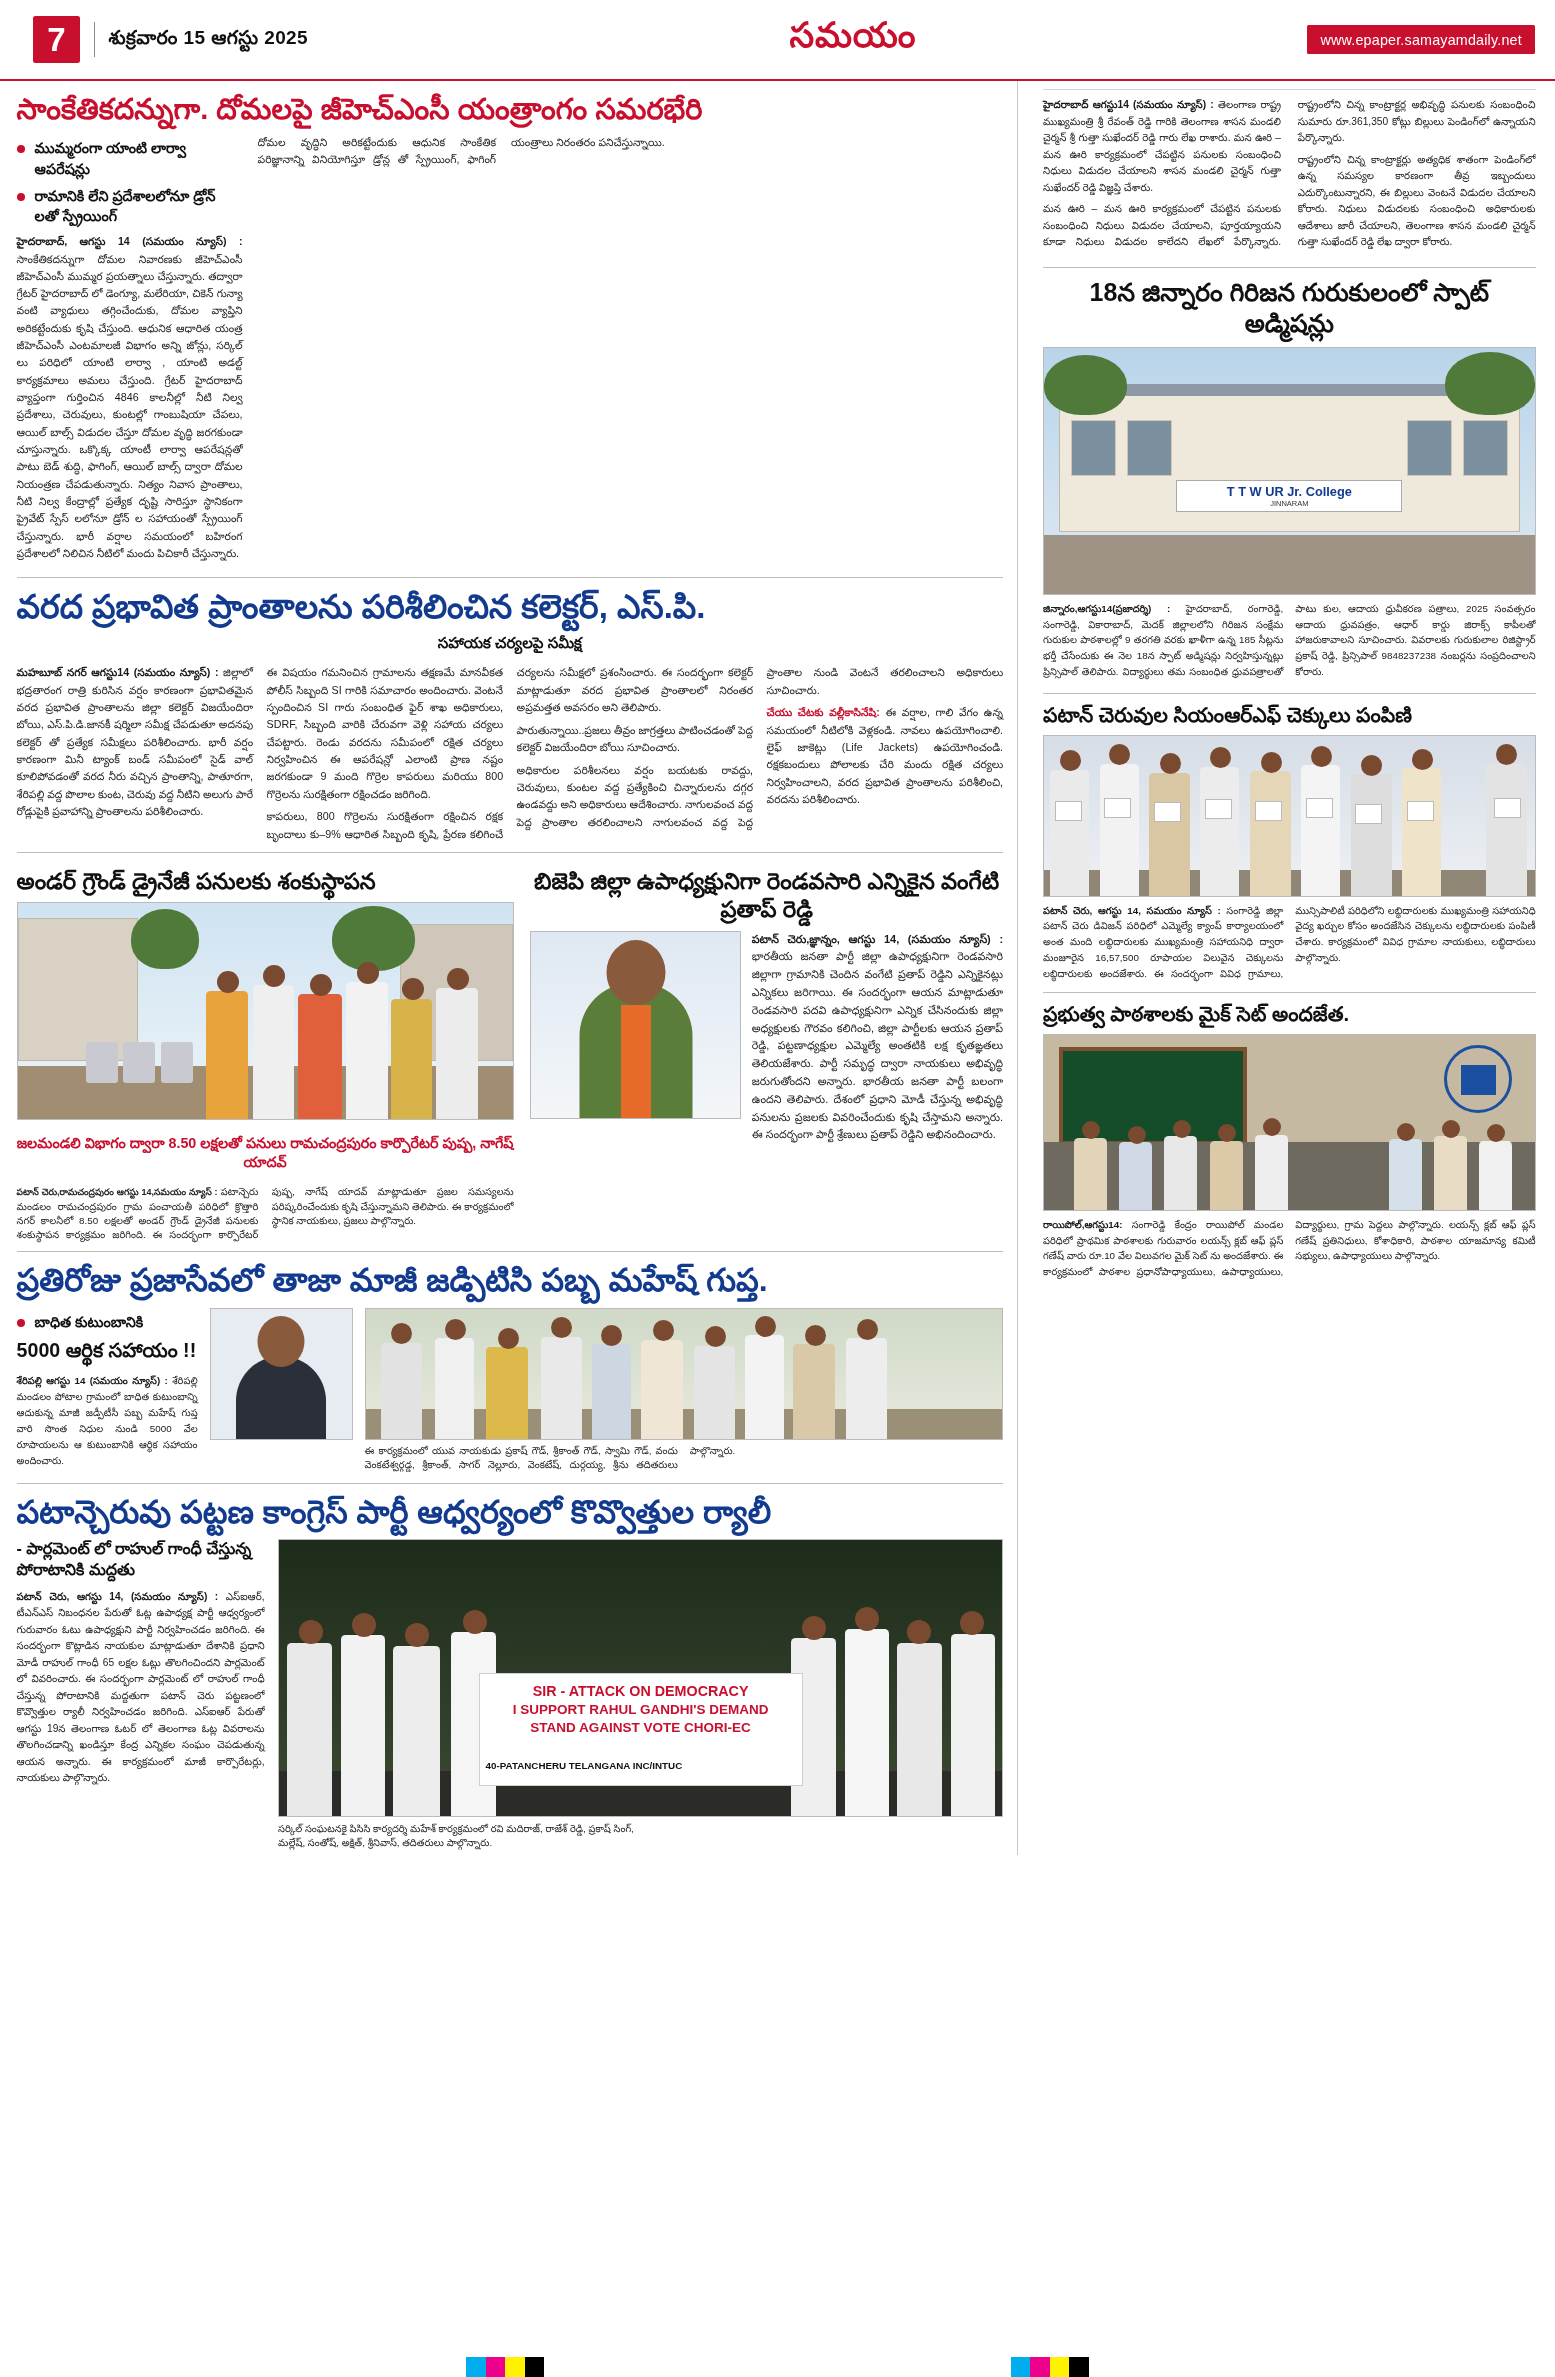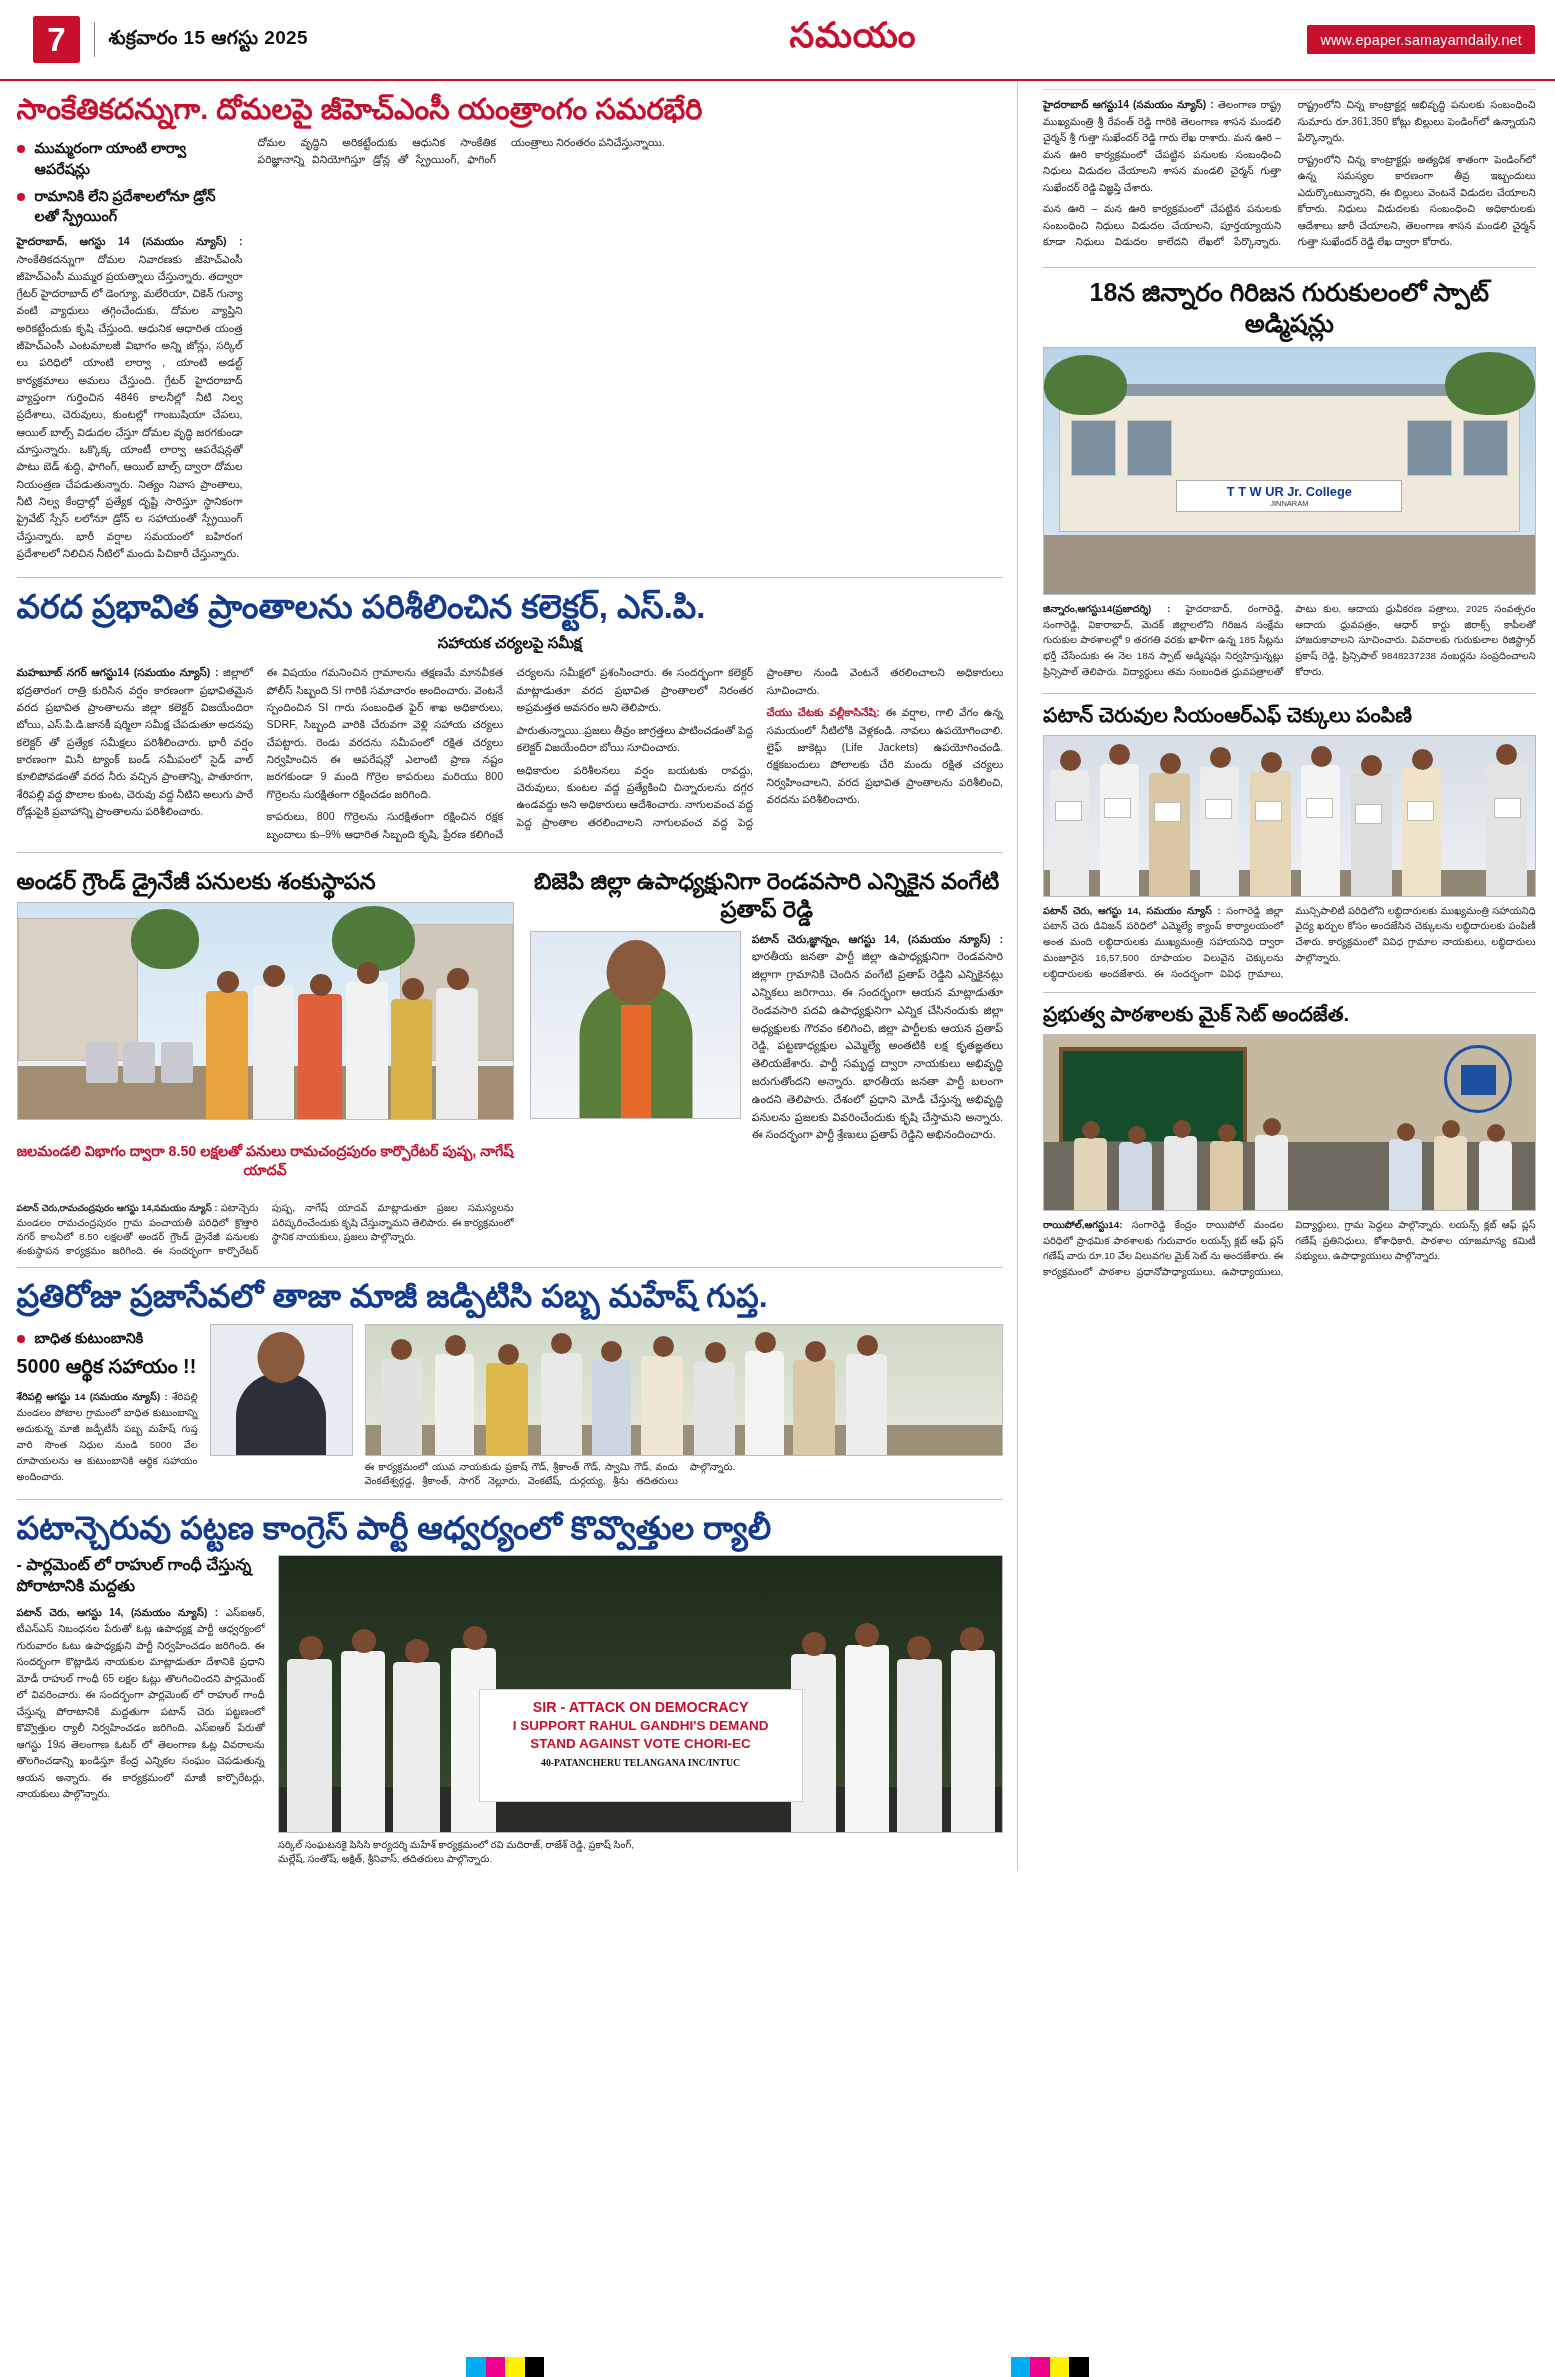--- a/index.html
+++ b/index.html
@@ -60,21 +60,21 @@
   .txt p { margin:0 0 5.3px; }
   .cols2 { column-count:2; column-gap:16.6px; }
   .cols3 { column-count:3; column-gap:15px; }
   .cols4 { column-count:4; column-gap:13.5px; }
 
   .rule { border-top:1.5px solid #bdbdbd; margin:9px 0; }
   .rule-thin { border-top:0.8px solid #d4d4d4; margin:7.5px 0; }
 
   .sec { margin-bottom:4.5px; }
   .caption { font-size:9.8px; line-height:1.45; text-align:justify; margin-top:4.5px; color:#222; }
-  .caption-center { font-size:14.3px; font-weight:bold; color:#c8102e; text-align:center; margin:22px 0; line-height:1.3;}
+  .caption-center { font-size:14.3px; font-weight:bold; color:#c8102e; text-align:center; margin:14px 0; line-height:1.3;}
 
   .red-note { color:#c8102e; font-weight:bold; }
 
   .center-head { text-align:center; }
 
   
   .cmyk { position:absolute; left:0; bottom:0; width:100%; height:19.6px; display:flex; }
   .cmyk .sp { flex:1; }
   .cmyk .sw { width:19.6px; }
   .rbox-plain { margin-bottom:10.5px; }
@@ -295,21 +295,21 @@
               <div class="head" style="right:123px; bottom:185px; width:24px; height:24px;"></div>
               <div class="person" style="right:60px; width:45px; height:173px; background:#e8e8e8;"></div>
               <div class="head" style="right:71px; bottom:172px; width:24px; height:24px;"></div>
               <div class="person" style="right:7.5px; width:44px; height:182px; background:#f1f1f1;"></div>
               <div class="head" style="right:18px; bottom:181px; width:24px; height:24px;"></div>
 
               <div class="banner-w" style="left:50%; transform:translateX(-50%); bottom:30px; width:324px; height:113px; padding:7.5px 6px;">
                 <div style="font-size:14.3px; font-weight:bold; color:#c8102e; text-align:center; line-height:1.35;">SIR - ATTACK ON DEMOCRACY</div>
                 <div style="font-size:13.5px; font-weight:bold; color:#c8102e; text-align:center; line-height:1.35;">I SUPPORT RAHUL GANDHI'S DEMAND</div>
                 <div style="font-size:13.5px; font-weight:bold; color:#c8102e; text-align:center; line-height:1.35;">STAND AGAINST VOTE CHORI-EC</div>
-                <div style="font-size:9.8px; font-weight:bold; color:#111; text-align:center; margin-top:3px;font-family:Liberation Serif, serif;">40-PATANCHERU TELANGANA INC/INTUC</div>
+                <div style="font-size:9.8px; font-weight:bold; color:#111; margin-top:22px;">40-PATANCHERU TELANGANA INC/INTUC</div>
               </div>
             </div>
             <div class="caption" style="column-count:2; column-gap:13.5px; margin-top:4.5px;">సర్కిల్ సంఘటనకై పిసిసి కార్యదర్శి మహేశ్ కార్యక్రమంలో రవి మదిరాజ్, రాజేశ్ రెడ్డి, ప్రకాష్ సింగ్, మల్లేష్, సంతోష్, అక్షిత్, శ్రీనివాస్, తదితరులు పాల్గొన్నారు.</div>
           </div>
         </div>
       </div>
 
     </div>
 
     <div class="right-col">

